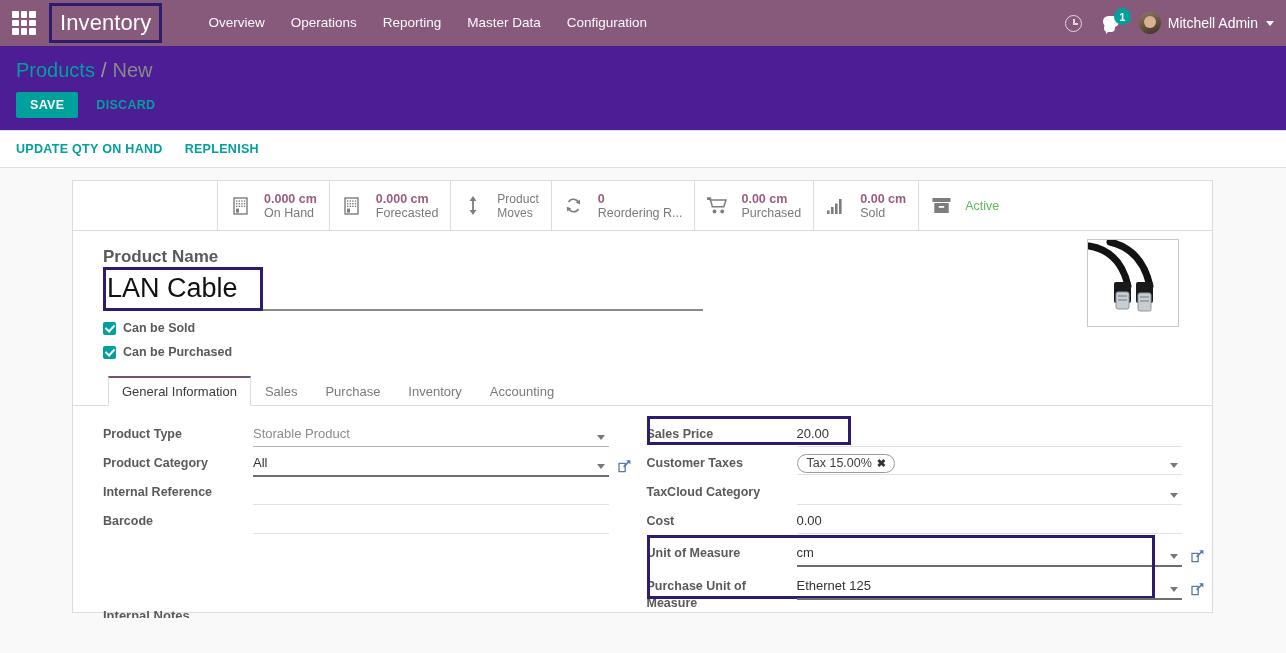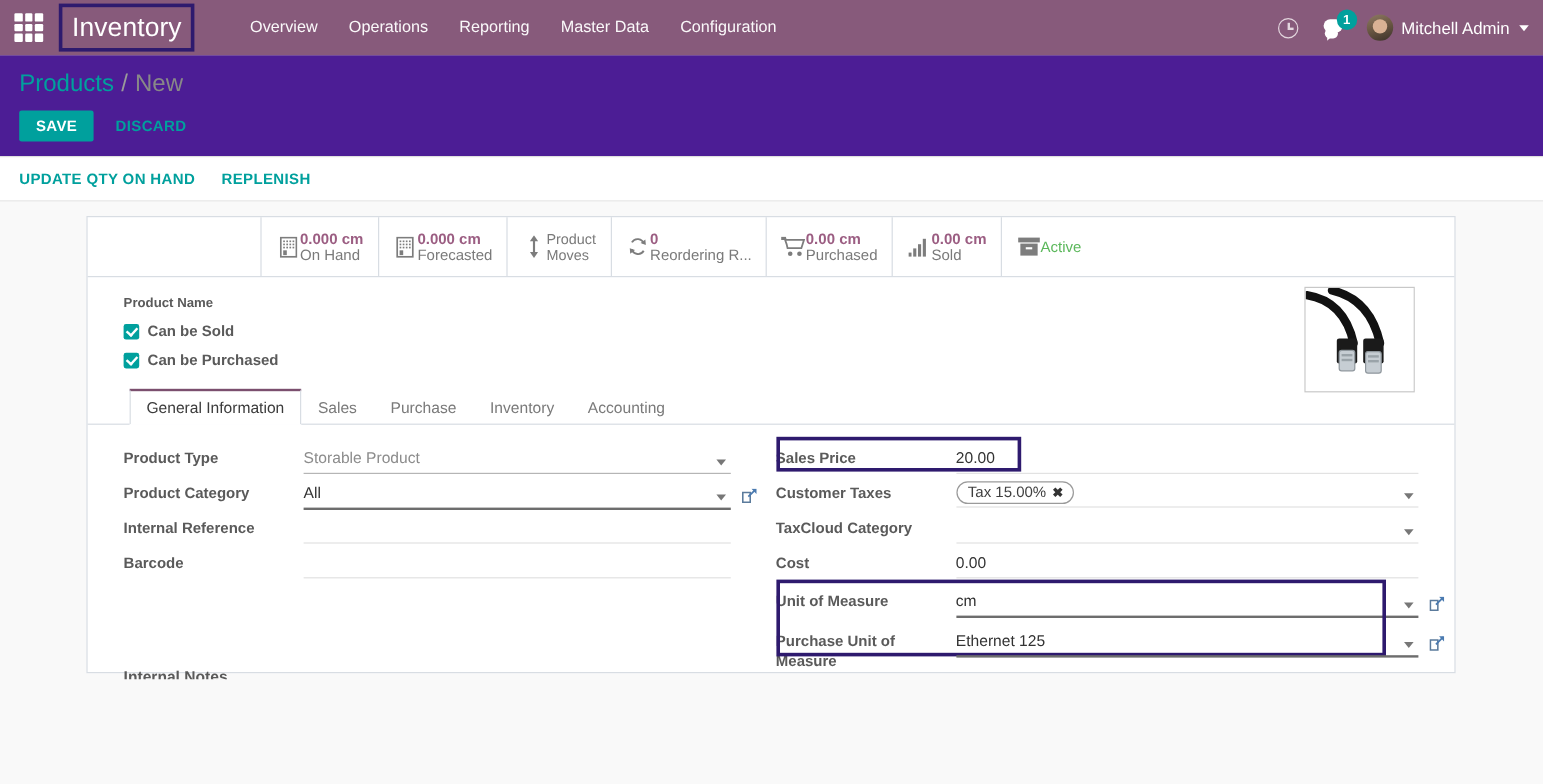--- a/index.html
+++ b/index.html
@@ -180,34 +180,34 @@
     display: flex;
     border-bottom: 1px solid #d8dde3;
     height: 50px;
   }
   .stat-spacer { width: 145px; border-right: 1px solid #d8dde3; }
   .stat-btn {
     display: flex; align-items: center;
     padding: 0 12px;
     border-right: 1px solid #d8dde3;
     cursor: pointer;
-    gap: 0;
+    gap: 14px;
   }
   .stat-btn:last-child { border-right: none; }
   .stat-ico { width: 20px; display: flex; justify-content: center; color: #7d7d7d; flex: 0 0 auto; }
   .stat-txt { display: flex; flex-direction: column; line-height: 14px; }
   .stat-val { color: #9b5d82; font-size: 12.5px; font-weight: bold; }
   .stat-lbl { color: #7a7a7a; font-size: 12.5px; white-space: nowrap; }
   .stat-lbl2 { color: #7a7a7a; font-size: 12px; line-height: 14px; }
   .stat-active { color: #5cb85c; font-size: 12.5px; font-weight: 500; }
 
   
   .form-body { padding: 16px 30px 0 30px; position: relative; }
   .name-label {
-    font-size: 11px; font-weight: bold; color: #5a5a5a;
+    font-size: 17px; font-weight: bold; color: #5a5a5a;
     margin-bottom: 2px;
   }
   .name-wrap { position: relative; width: 600px; }
   .name-value {
     font-size: 27px; color: #111; line-height: 38px;
     border-bottom: 2px solid #8b8b8b;
     padding: 0 4px 2px 4px;
     white-space: nowrap;
   }
   .hl-name {
@@ -514,20 +514,24 @@
               <rect x="6.8" y="9" width="5.4" height="1.8" fill="#fff"></rect>
             </svg>
         </span>
         <span class="stat-active">Active</span>
       </div>
     </div>
 
     <div class="form-body">
 
       <div class="name-label">Product Name</div>
+      <div class="name-wrap">
+        <div class="name-value">LAN Cable</div>
+        <span class="hl-name"></span>
+      </div>
 
       <div class="checks">
         <label class="check-row">
           <span class="cbox"></span>
           <span class="check-lbl">Can be Sold</span>
         </label>
         <label class="check-row">
           <span class="cbox"></span>
           <span class="check-lbl">Can be Purchased</span>
         </label>

